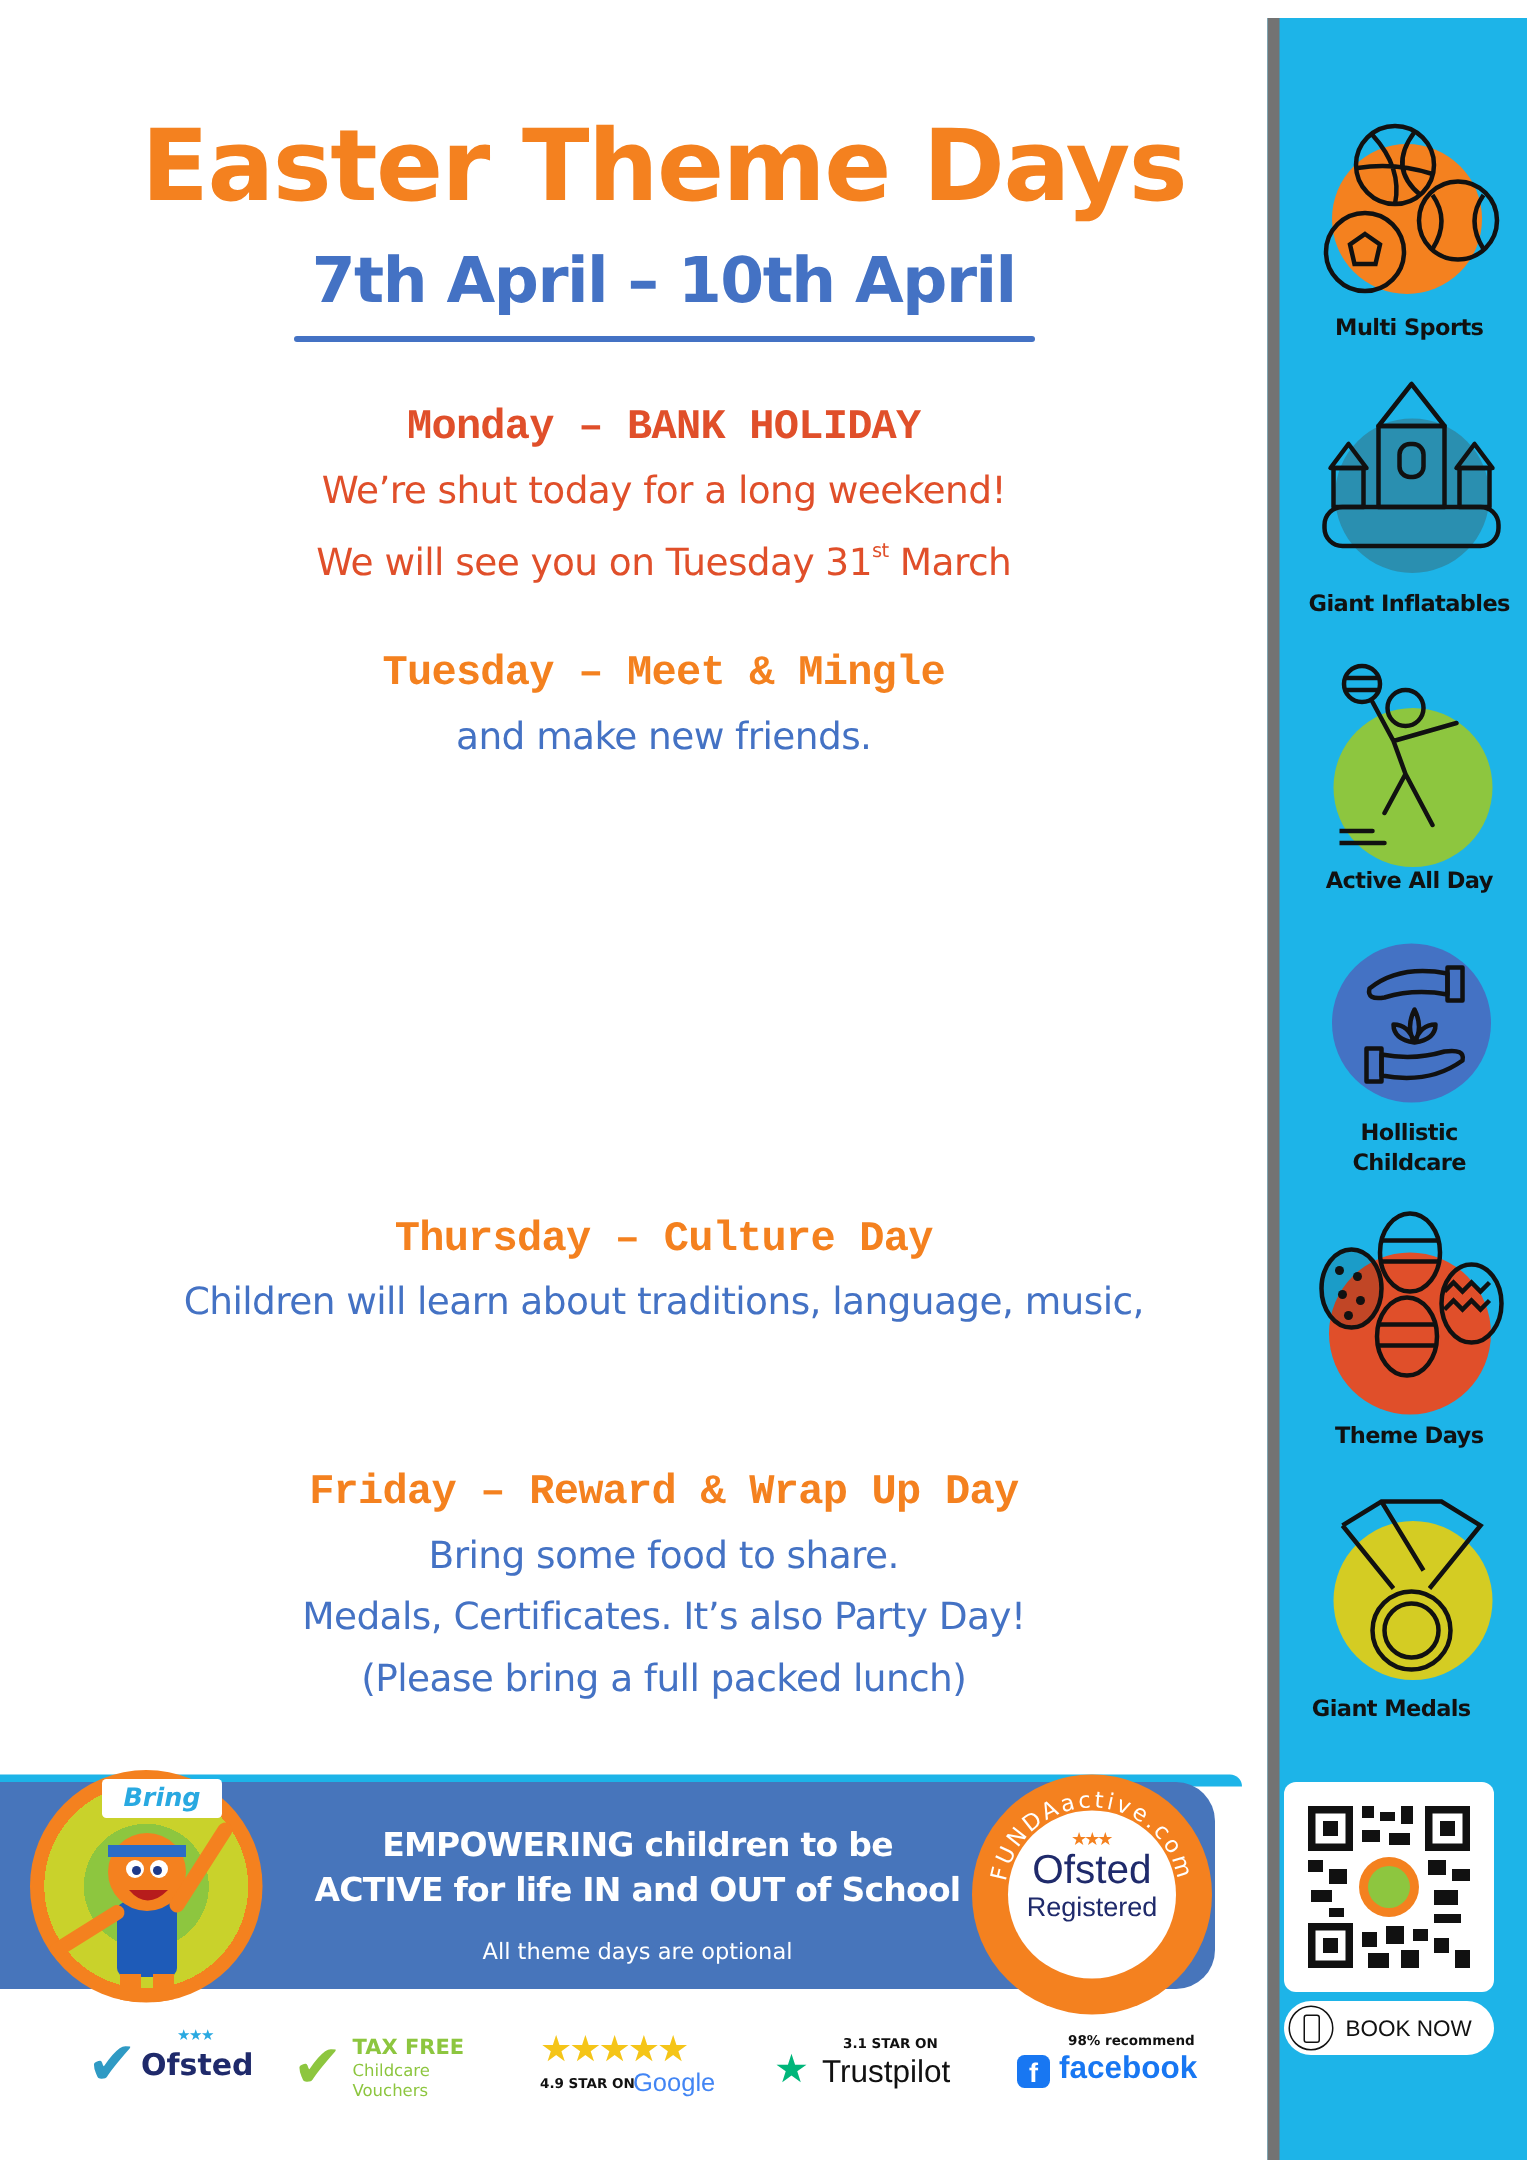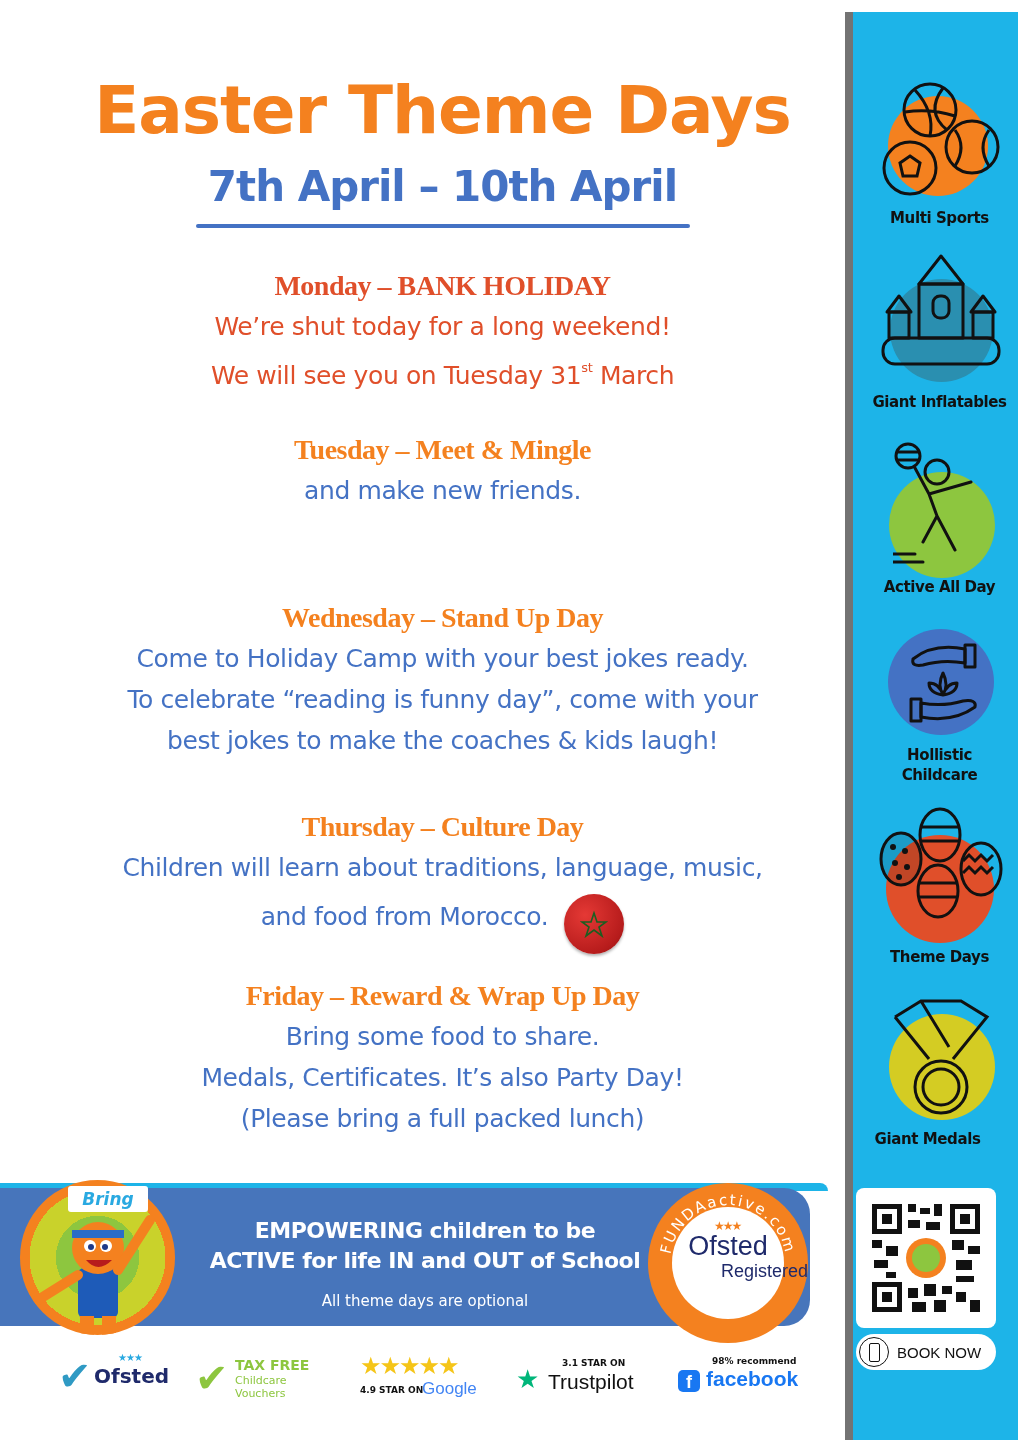--- a/index.html
+++ b/index.html
@@ -7,21 +7,21 @@
   body { position: relative; font-family: "Liberation Sans", "DejaVu Sans", sans-serif; }
 
   .main { position: absolute; left: 0; top: 0; width: 921px; height: 1440px; }
   .title { position: absolute; left: 0; width: 885px; top: 72px; text-align: center;
     font-family: "DejaVu Sans", sans-serif; font-weight: bold; font-size: 66px; color: #f4811f; letter-spacing: -1px; }
   .dates { position: absolute; left: 0; width: 885px; top: 162px; text-align: center;
     font-family: "DejaVu Sans", sans-serif; font-weight: bold; font-size: 42px; color: #4472c4; letter-spacing: -1px; }
   .dates-underline { position: absolute; left: 196px; top: 224px; width: 494px; height: 4px; border-radius: 2px; background: #4472c4; }
 
   .day { position: absolute; left: 0; width: 885px; text-align: center; }
-  .day h2 { font-family: Liberation Serif, serif; font-weight: bold; font-size: 28px; color: #f4811f; letter-spacing: -0.5px; line-height: 40px; }
+  .day h2 { font-family: Liberation Mono, monospace; font-weight: bold; font-size: 28px; color: #f4811f; letter-spacing: -0.5px; line-height: 40px; }
   .day p { font-family: "DejaVu Sans", sans-serif; font-size: 25px; color: #4472c4; line-height: 41px; letter-spacing: -0.4px; }
   .day.monday h2 { color: #e04f2a; }
   .day.monday p { color: #e04f2a; }
   sup { font-size: 13px; vertical-align: 12px; margin-top: 20px; }
   .flag { display: inline-block; width: 60px; height: 60px; border-radius: 50%;
     background: radial-gradient(circle at 35% 35%, #e53935, #b71c1c 70%, #8e1010);
     vertical-align: middle; margin-left: 16px; position: relative; top: 6px; box-shadow: 0 2px 3px rgba(0,0,0,0.3); }
   .flag svg { position: absolute; left: 16px; top: 16px; }
 
   
@@ -35,21 +35,21 @@
     font-family: "DejaVu Sans", sans-serif; font-size: 15px; }
 
   .mascot { position: absolute; left: 20px; top: 1180px; width: 155px; height: 155px; border-radius: 50%;
     background: radial-gradient(circle, #8dc63f 0 38%, #c9d22b 38% 62%, #f4811f 62%); overflow: hidden; }
   .funda-badge { position: absolute; left: 68px; top: 1186px; width: 80px; height: 26px; background: #fff; border-radius: 3px;
     color: #29a9e1; font-style: italic; font-weight: bold; font-size: 17px; font-family: "DejaVu Sans", sans-serif; text-align: center; line-height: 26px; }
 
   .ofsted-seal { position: absolute; left: 648px; top: 1183px; width: 160px; height: 160px; border-radius: 50%; background: #f4811f; }
   .ofsted-seal .inner { position: absolute; left: 24px; top: 24px; width: 112px; height: 112px; border-radius: 50%; background: #fff; }
   .seal-ofsted { position: absolute; left: 0; width: 160px; top: 48px; text-align: center; color: #1f2a6b; font-size: 27px; font-family: "Liberation Sans", sans-serif; }
-  .seal-reg { position: absolute; left: 0; width: 160px; top: 78px; text-align: right; color: #1f2a6b; font-size: 18px; font-family: "Liberation Sans", sans-serif; }
+  .seal-reg { position: absolute; left: 0; width: 160px; top: 78px; text-align: center; color: #1f2a6b; font-size: 18px; font-family: "Liberation Sans", sans-serif; }
   .seal-stars { position: absolute; left: 66px; top: 36px; color: #f4811f; font-size: 12px; letter-spacing: -2px; }
 
   
   .logo { position: absolute; top: 1352px; height: 50px; }
   .lg-check { font-size: 40px; font-weight: bold; line-height: 40px; }
   .lg-text { font-family: "DejaVu Sans", sans-serif; }
 
   
   .panel { position: absolute; left: 845px; top: 0; width: 173px; height: 1440px; background: #1db4e8; border-left: 8px solid #737373; margin-top: 12px; }
   .feat { position: absolute; left: 0; width: 173px; text-align: center; }
@@ -75,33 +75,24 @@
     <h2>Monday – BANK HOLIDAY</h2>
     <p>We’re shut today for a long weekend!</p>
     <p><span>We will see you on Tuesday 31</span><sup>st</sup><span> March</span></p>
   </div>
 
   <div class="day" style="top:430px">
     <h2>Tuesday – Meet &amp; Mingle</h2>
     <p>and make new friends.</p>
   </div>
 
-  <div class="day" style="top:598px">
-    <h2>Wednesday – Stand Up Day</h2>
-    <p>Come to Holiday Camp with your best jokes ready.</p>
-    <p>To celebrate “reading is funny day”, come with your</p>
-    <p>best jokes to make the coaches &amp; kids laugh!</p>
-  </div>
 
   <div class="day" style="top:807px">
     <h2>Thursday –  Culture Day</h2>
     <p>Children will learn about traditions, language, music,</p>
-    <p><span>and food from Morocco.</span><span class="flag"><svg width="28" height="28" viewBox="0 0 28 28">
-            <polygon points="14,3 17,12 26,12 19,17 22,26 14,20 6,26 9,17 2,12 11,12" fill="none" stroke="#1b5e20" stroke-width="1.6"></polygon>
-          </svg></span></p>
   </div>
 
   <div class="day" style="top:976px">
     <h2>Friday –  Reward &amp; Wrap Up Day</h2>
     <p>Bring some food to share.</p>
     <p>Medals, Certificates. It’s also Party Day!</p>
     <p>(Please bring a full packed lunch)</p>
   </div>
 </div>
 

